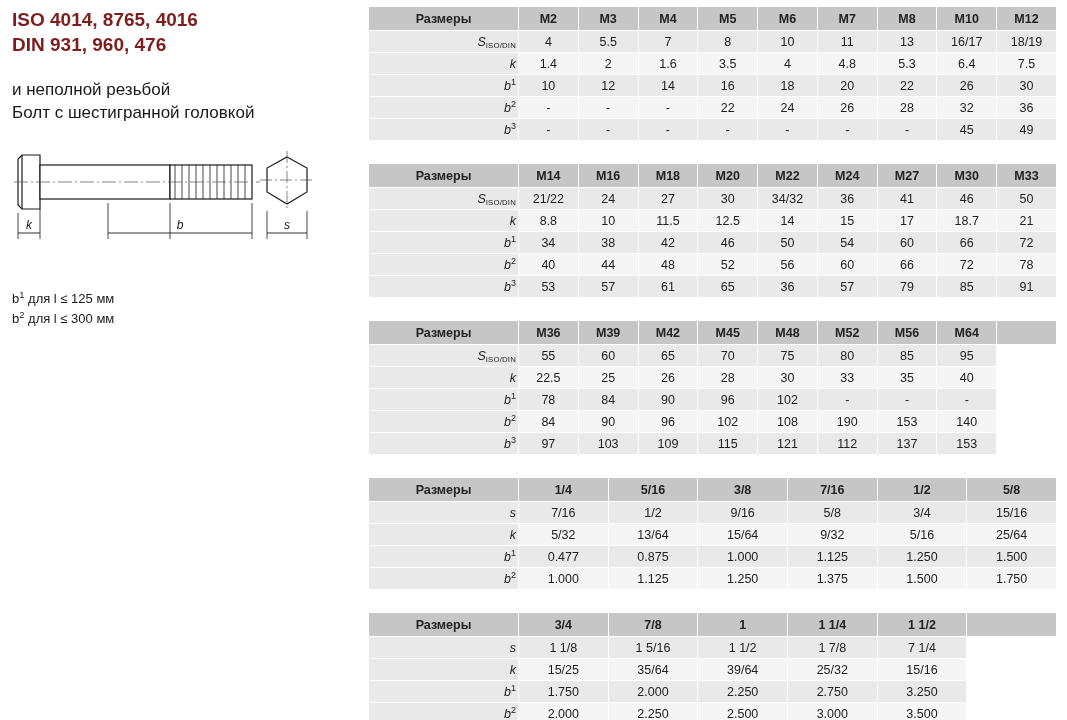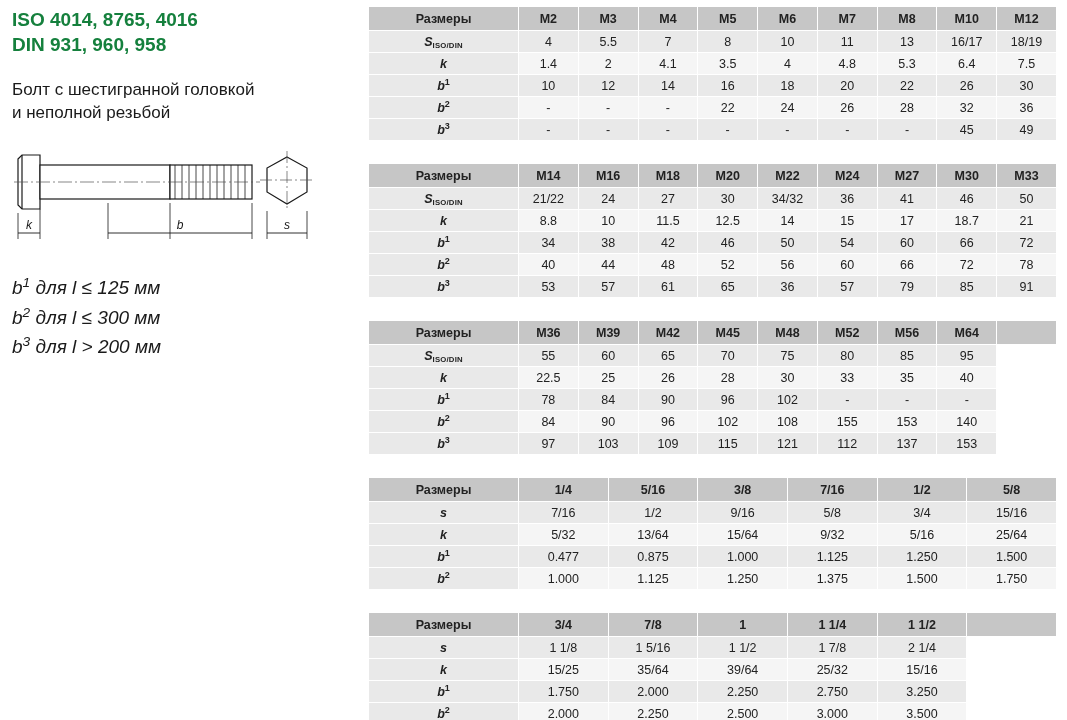--- a/index.html
+++ b/index.html
@@ -24,39 +24,38 @@
   .left-col {
     position: absolute;
     left: 12px;
     top: 8px;
     width: 348px;
   }
   .title-block {
     font-size: 19px;
     font-weight: bold;
     line-height: 1.3;
-    color: #15803d;
+    color: #7f1d1d;
   }
   .subtitle-block {
     margin-top: 22px;
     font-size: 17px;
     line-height: 1.35;
     color: #1a1a1a;
   }
   .drawing {
     margin-top: 22px;
     width: 310px;
     height: 100px;
   }
   .notes {
-    margin-top: 26px;
-    font-size: 19px;
+    margin-top: 42px;
+    font-size: 13px;
     line-height: 1.55;
     color: #1a1a1a;
-    font-style: italic;
   }
   .notes div {
     white-space: nowrap;
   }
   sup {
     font-size: 0.72em;
     vertical-align: super;
     line-height: 0;
   }
   sub {
@@ -99,21 +98,22 @@
     height: 23px;
   }
   table.dims tbody tr:nth-child(odd) td {
     background: #e9e9e9;
   }
   table.dims tbody tr:nth-child(even) td {
     background: #f5f5f5;
   }
   table.dims tbody td.rowhead {
     background: #dedede;
-    font-weight: bold;
+    font-weight: normal;
+    text-align: right;
   }
   table.dims tbody tr:nth-child(even) td.rowhead {
     background: #e9e9e9;
   }
   table.dims td.empty {
     background: #ffffff !important;
     border-color: #ffffff;
   }
   
   table.dims col.c0 { width: 150px; }
@@ -125,26 +125,26 @@
 </style>
 </head>
 <body>
 
 <div class="page">
 
   <div class="left-col">
 
     <div class="title-block">
       <div>ISO 4014, 8765, 4016</div>
-      <div>DIN 931, 960, 958</div>
+      <div>DIN 931, 960, 476</div>
     </div>
 
     <div class="subtitle-block">
+      <div>и неполной резьбой</div>
       <div>Болт с шестигранной головкой</div>
-      <div>и неполной резьбой</div>
     </div>
 
     <div class="drawing">
       <svg width="310" height="100" viewBox="0 0 310 100" xmlns="http://www.w3.org/2000/svg">
         <g stroke="#1a1a1a" fill="none" stroke-width="1.2">
 
           <path d="M6 12 L10 8 L28 8 L28 62 L10 62 L6 58 Z" fill="#ffffff"></path>
           <line x1="10" y1="8" x2="10" y2="62"></line>
 
           <rect x="28" y="18" width="130" height="34" fill="#ffffff"></rect>
@@ -188,21 +188,20 @@
           <text x="17" y="82">k</text>
           <text x="168" y="82">b</text>
           <text x="275" y="82">s</text>
         </g>
       </svg>
     </div>
 
     <div class="notes">
       <div><span>b</span><sup>1</sup><span title="b¹ для l ≤ 125 мм"> для l ≤ 125 мм</span></div>
       <div><span>b</span><sup>2</sup><span> для l ≤ 300 мм</span></div>
-      <div><span>b</span><sup>3</sup><span> для l &gt; 200 мм</span></div>
     </div>
   </div>
 
   <div class="tables" id="tables-container">
       <table class="dims">
         <colgroup>
           <col class="c0">
           <col style="width: 59.7778px;">
           <col style="width: 59.7778px;">
           <col style="width: 59.7778px;">
@@ -237,21 +236,21 @@
             <td>10</td>
             <td>11</td>
             <td>13</td>
             <td>16/17</td>
             <td>18/19</td>
           </tr>
           <tr>
             <td class="rowhead"><span style="font-style:italic">k</span></td>
             <td>1.4</td>
             <td>2</td>
-            <td>4.1</td>
+            <td>1.6</td>
             <td>3.5</td>
             <td>4</td>
             <td>4.8</td>
             <td>5.3</td>
             <td>6.4</td>
             <td>7.5</td>
           </tr>
           <tr>
             <td class="rowhead"><span style="font-style:italic">b</span><sup>1</sup></td>
             <td>10</td>
@@ -444,21 +443,21 @@
             <td>-</td>
             <td class="empty"></td>
           </tr>
           <tr>
             <td class="rowhead"><span style="font-style:italic">b</span><sup>2</sup></td>
             <td>84</td>
             <td>90</td>
             <td>96</td>
             <td>102</td>
             <td>108</td>
-            <td>155</td>
+            <td>190</td>
             <td>153</td>
             <td>140</td>
             <td class="empty"></td>
           </tr>
           <tr>
             <td class="rowhead"><span style="font-style:italic">b</span><sup>3</sup></td>
             <td>97</td>
             <td>103</td>
             <td>109</td>
             <td>115</td>
@@ -551,21 +550,21 @@
             <th class="empty"></th>
           </tr>
         </thead>
         <tbody>
           <tr>
             <td class="rowhead"><span style="font-style:italic">s</span></td>
             <td>1 1/8</td>
             <td>1 5/16</td>
             <td>1 1/2</td>
             <td>1 7/8</td>
-            <td>2 1/4</td>
+            <td>7 1/4</td>
             <td class="empty"></td>
           </tr>
           <tr>
             <td class="rowhead"><span style="font-style:italic">k</span></td>
             <td>15/25</td>
             <td>35/64</td>
             <td>39/64</td>
             <td>25/32</td>
             <td>15/16</td>
             <td class="empty"></td>

